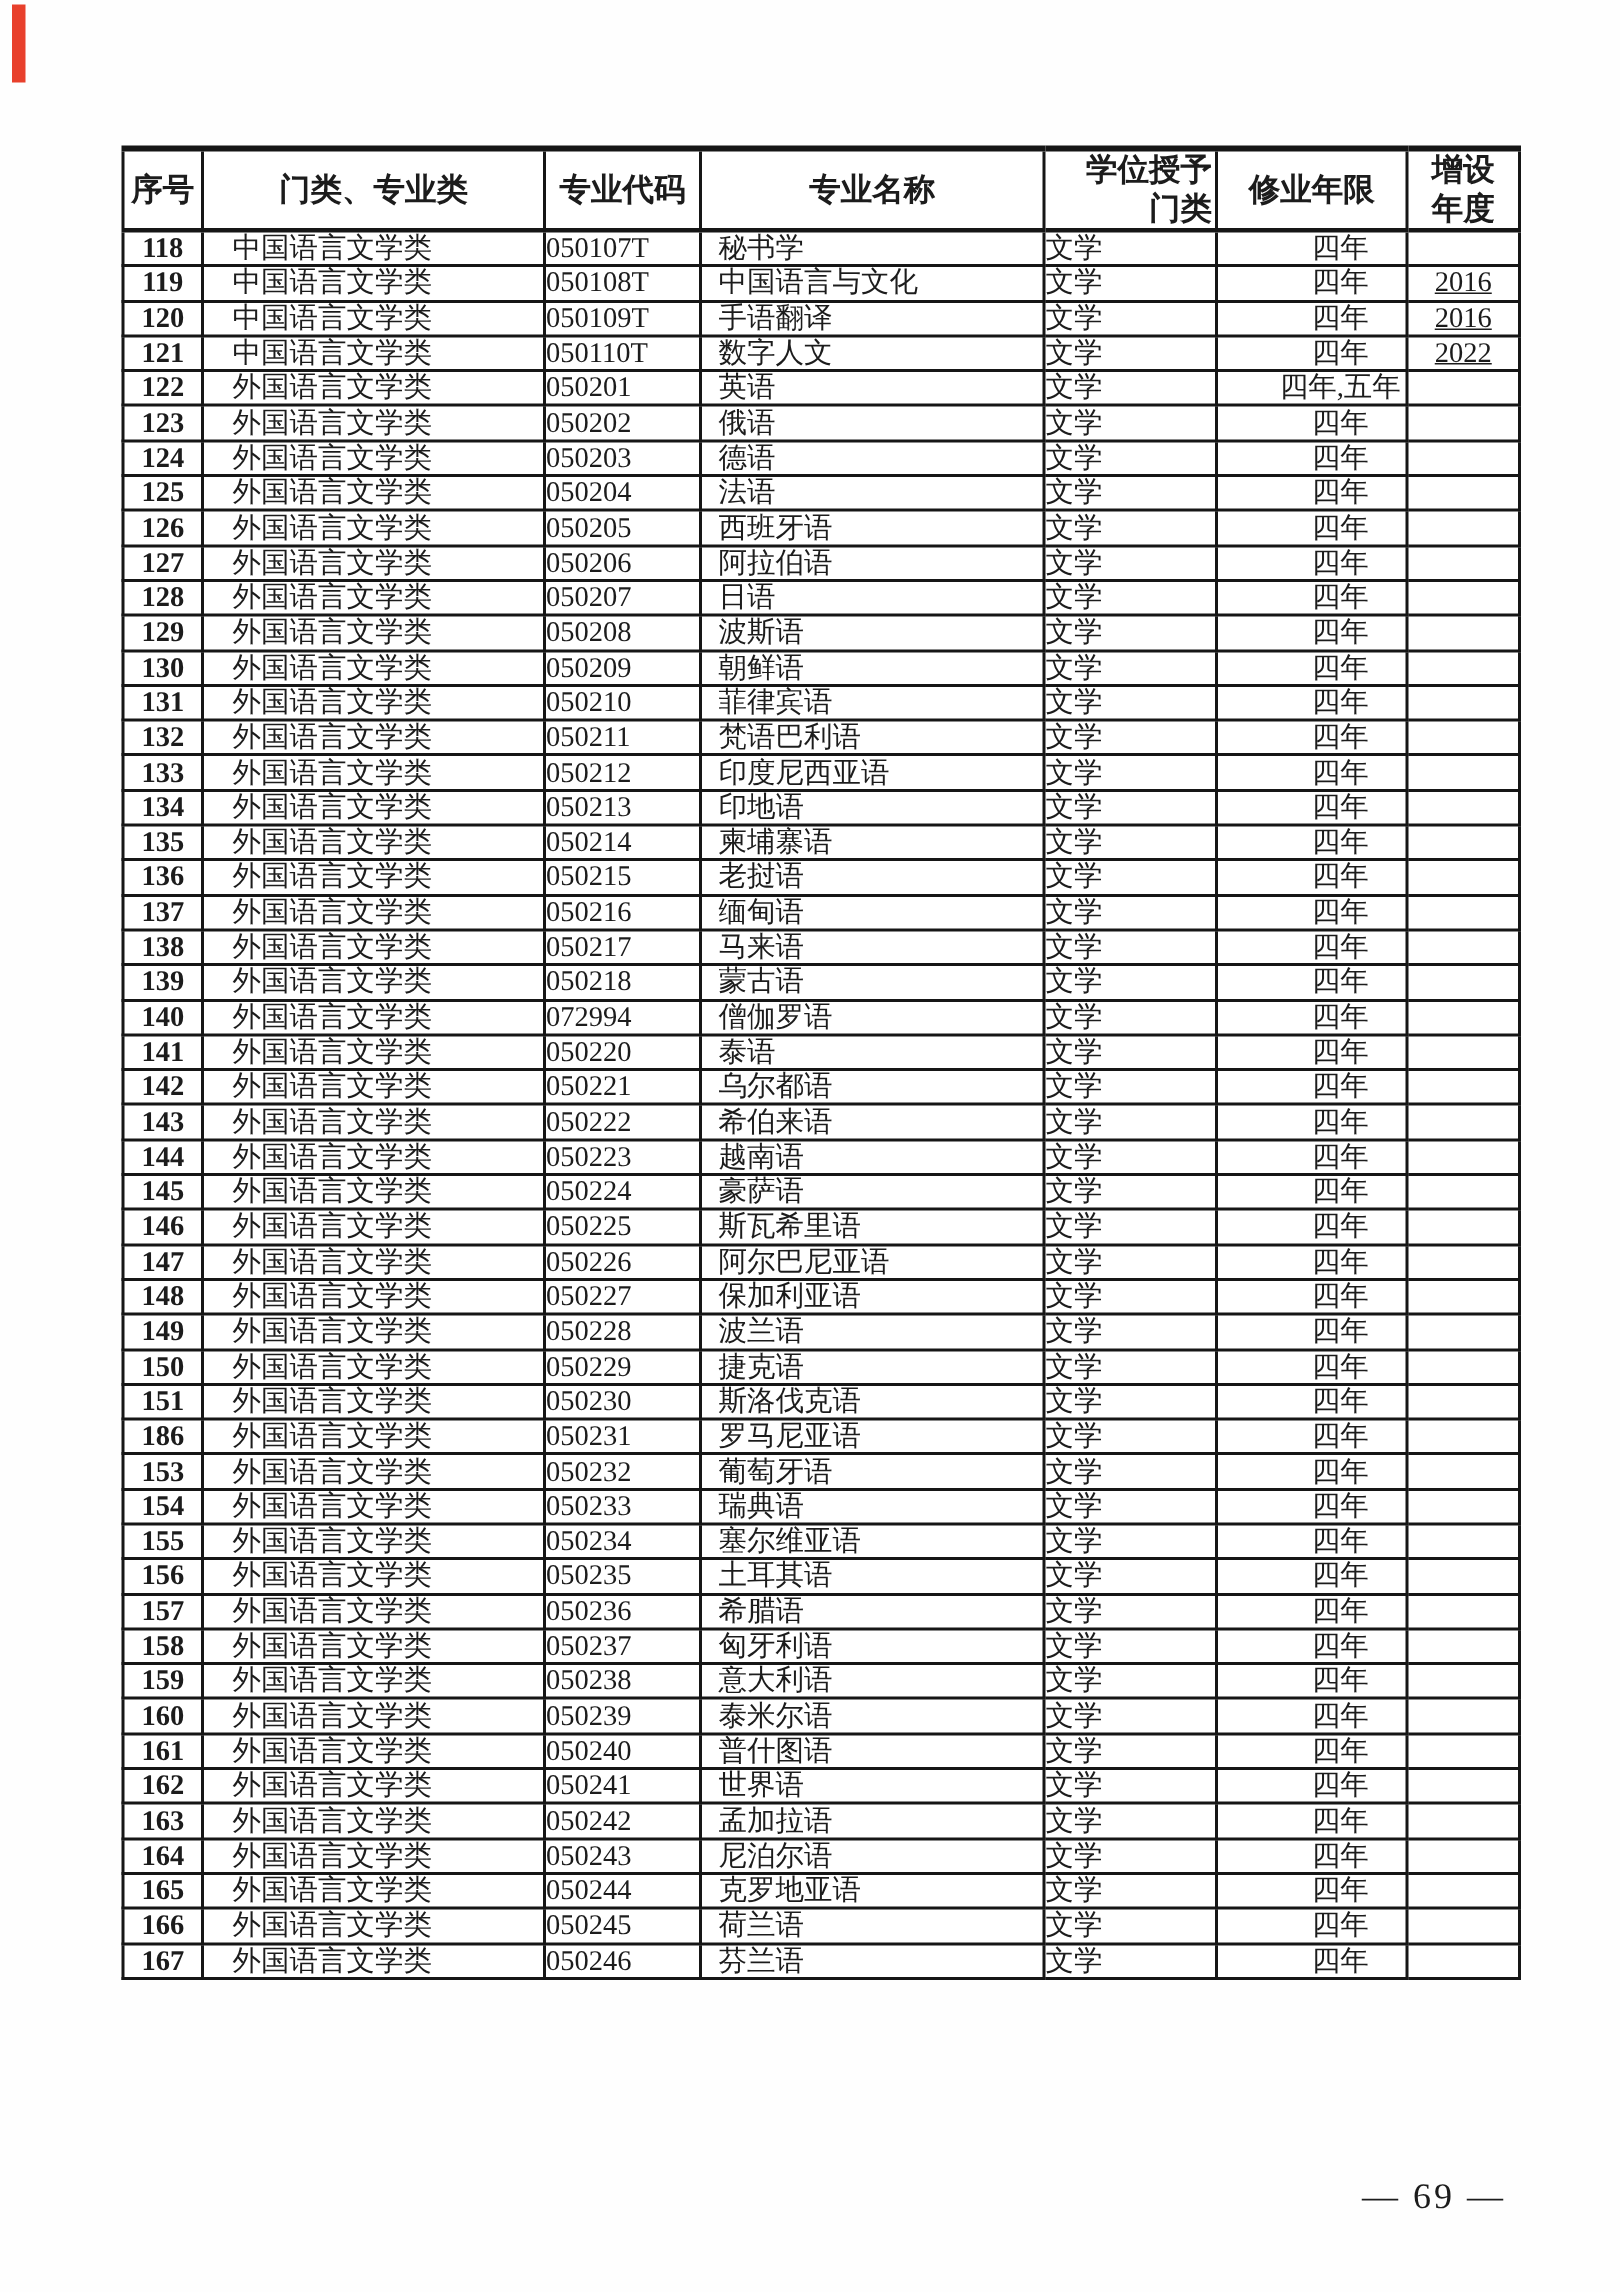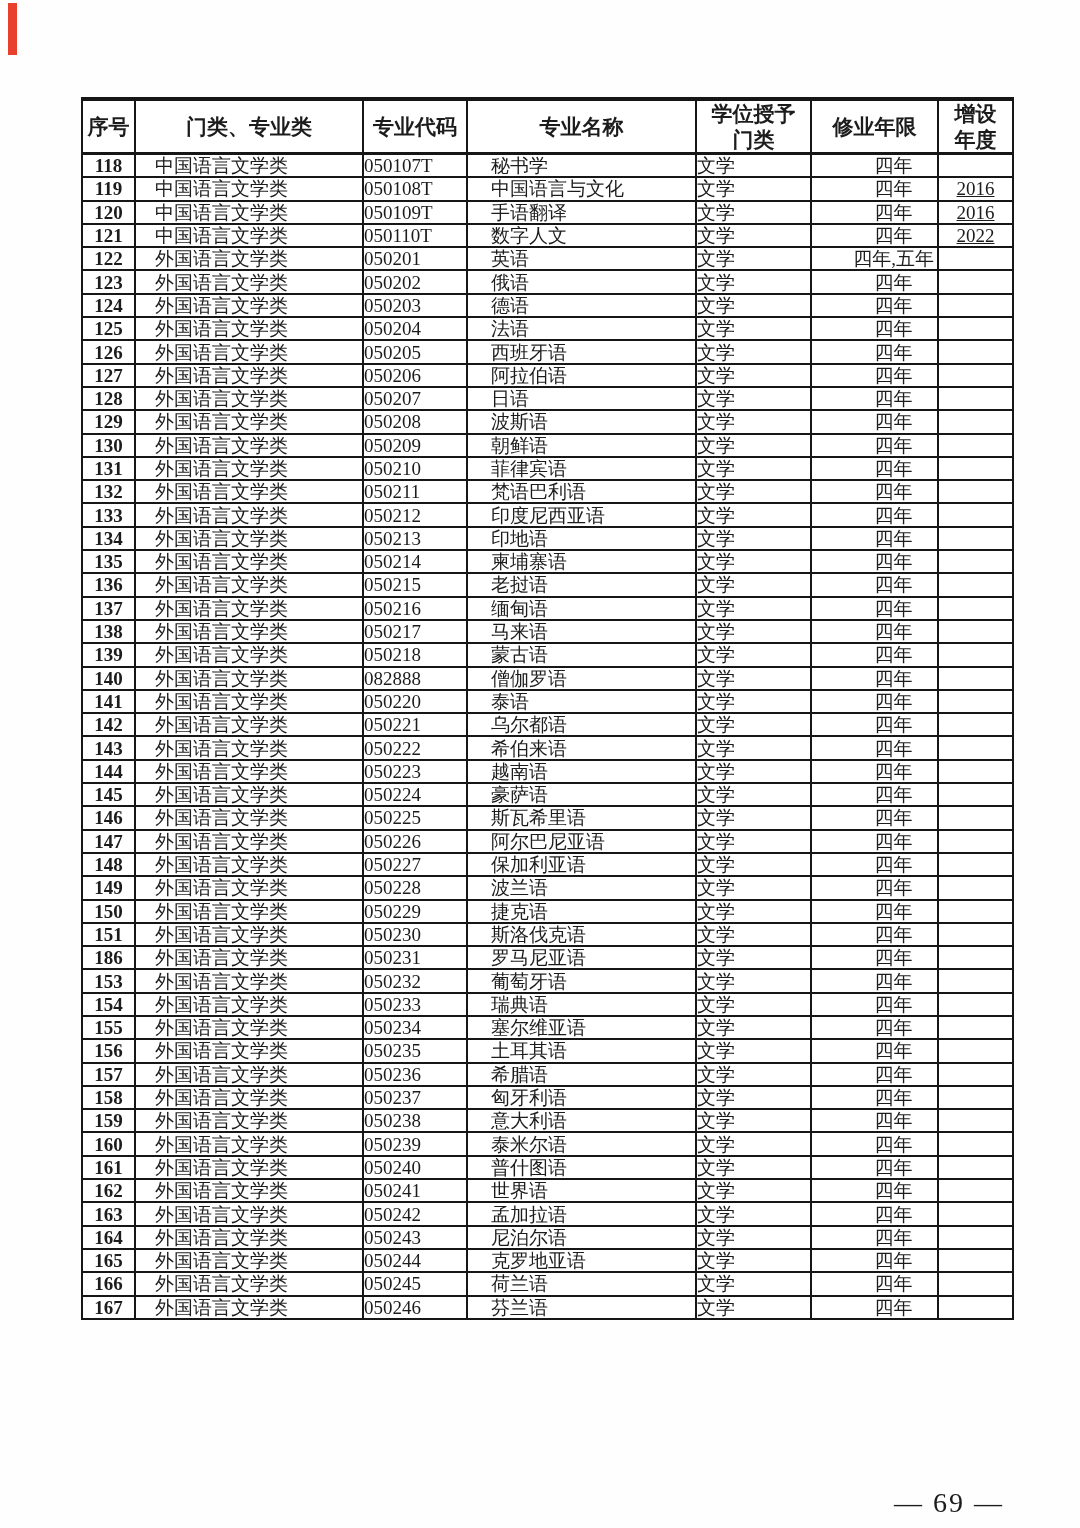--- a/index.html
+++ b/index.html
@@ -39,38 +39,37 @@
     height:21.3px;
     font-size:19px;
     line-height:21px;
     padding:0;
   }
   
   .col0{width:47px;}
   .col1{width:222px;}
   .col2{width:98px;}
   .col3{width:223px;}
-  .col4{width:109px;}
+  .col4{width:109px;text-align:right;}
   .col5{width:121px;}
   .col6{width:69px;}
   
   tbody td.col0{text-align:center;font-weight:bold;}
   tbody td.col1{text-align:left;padding-left:19px;}
   tbody td.col2{text-align:left;padding-left:0;}
-  tbody td.col3{text-align:left;padding-left:23px;}
+  tbody td.col3{text-align:left;padding-left:11px;}
   tbody td.col4{text-align:left;}
   tbody td.col5{text-align:center;padding-left:38px;}
   tbody td.col6{text-align:center;text-decoration:underline;}
   .page-number{
     position:absolute;
     right:76px;top:1452px;
-    font-size:28px;
+    font-size:24px;
     letter-spacing:2px;
     color:#1c1c1c;
-    margin-top:35px;
   }
 </style>
 </head>
 <body>
 
 <div class="page">
   <div class="red-bar" style="background: rgb(232, 64, 44);"></div>
 
   <table class="majors">
     <thead>
@@ -281,21 +280,21 @@
           <td class="col1">外国语言文学类</td>
           <td class="col2">050218</td>
           <td class="col3">蒙古语</td>
           <td class="col4">文学</td>
           <td class="col5">四年</td>
           <td class="col6"></td>
         </tr>
         <tr>
           <td class="col0">140</td>
           <td class="col1">外国语言文学类</td>
-          <td class="col2">082888</td>
+          <td class="col2">072994</td>
           <td class="col3">僧伽罗语</td>
           <td class="col4">文学</td>
           <td class="col5">四年</td>
           <td class="col6"></td>
         </tr>
         <tr>
           <td class="col0">141</td>
           <td class="col1">外国语言文学类</td>
           <td class="col2">050220</td>
           <td class="col3">泰语</td>

